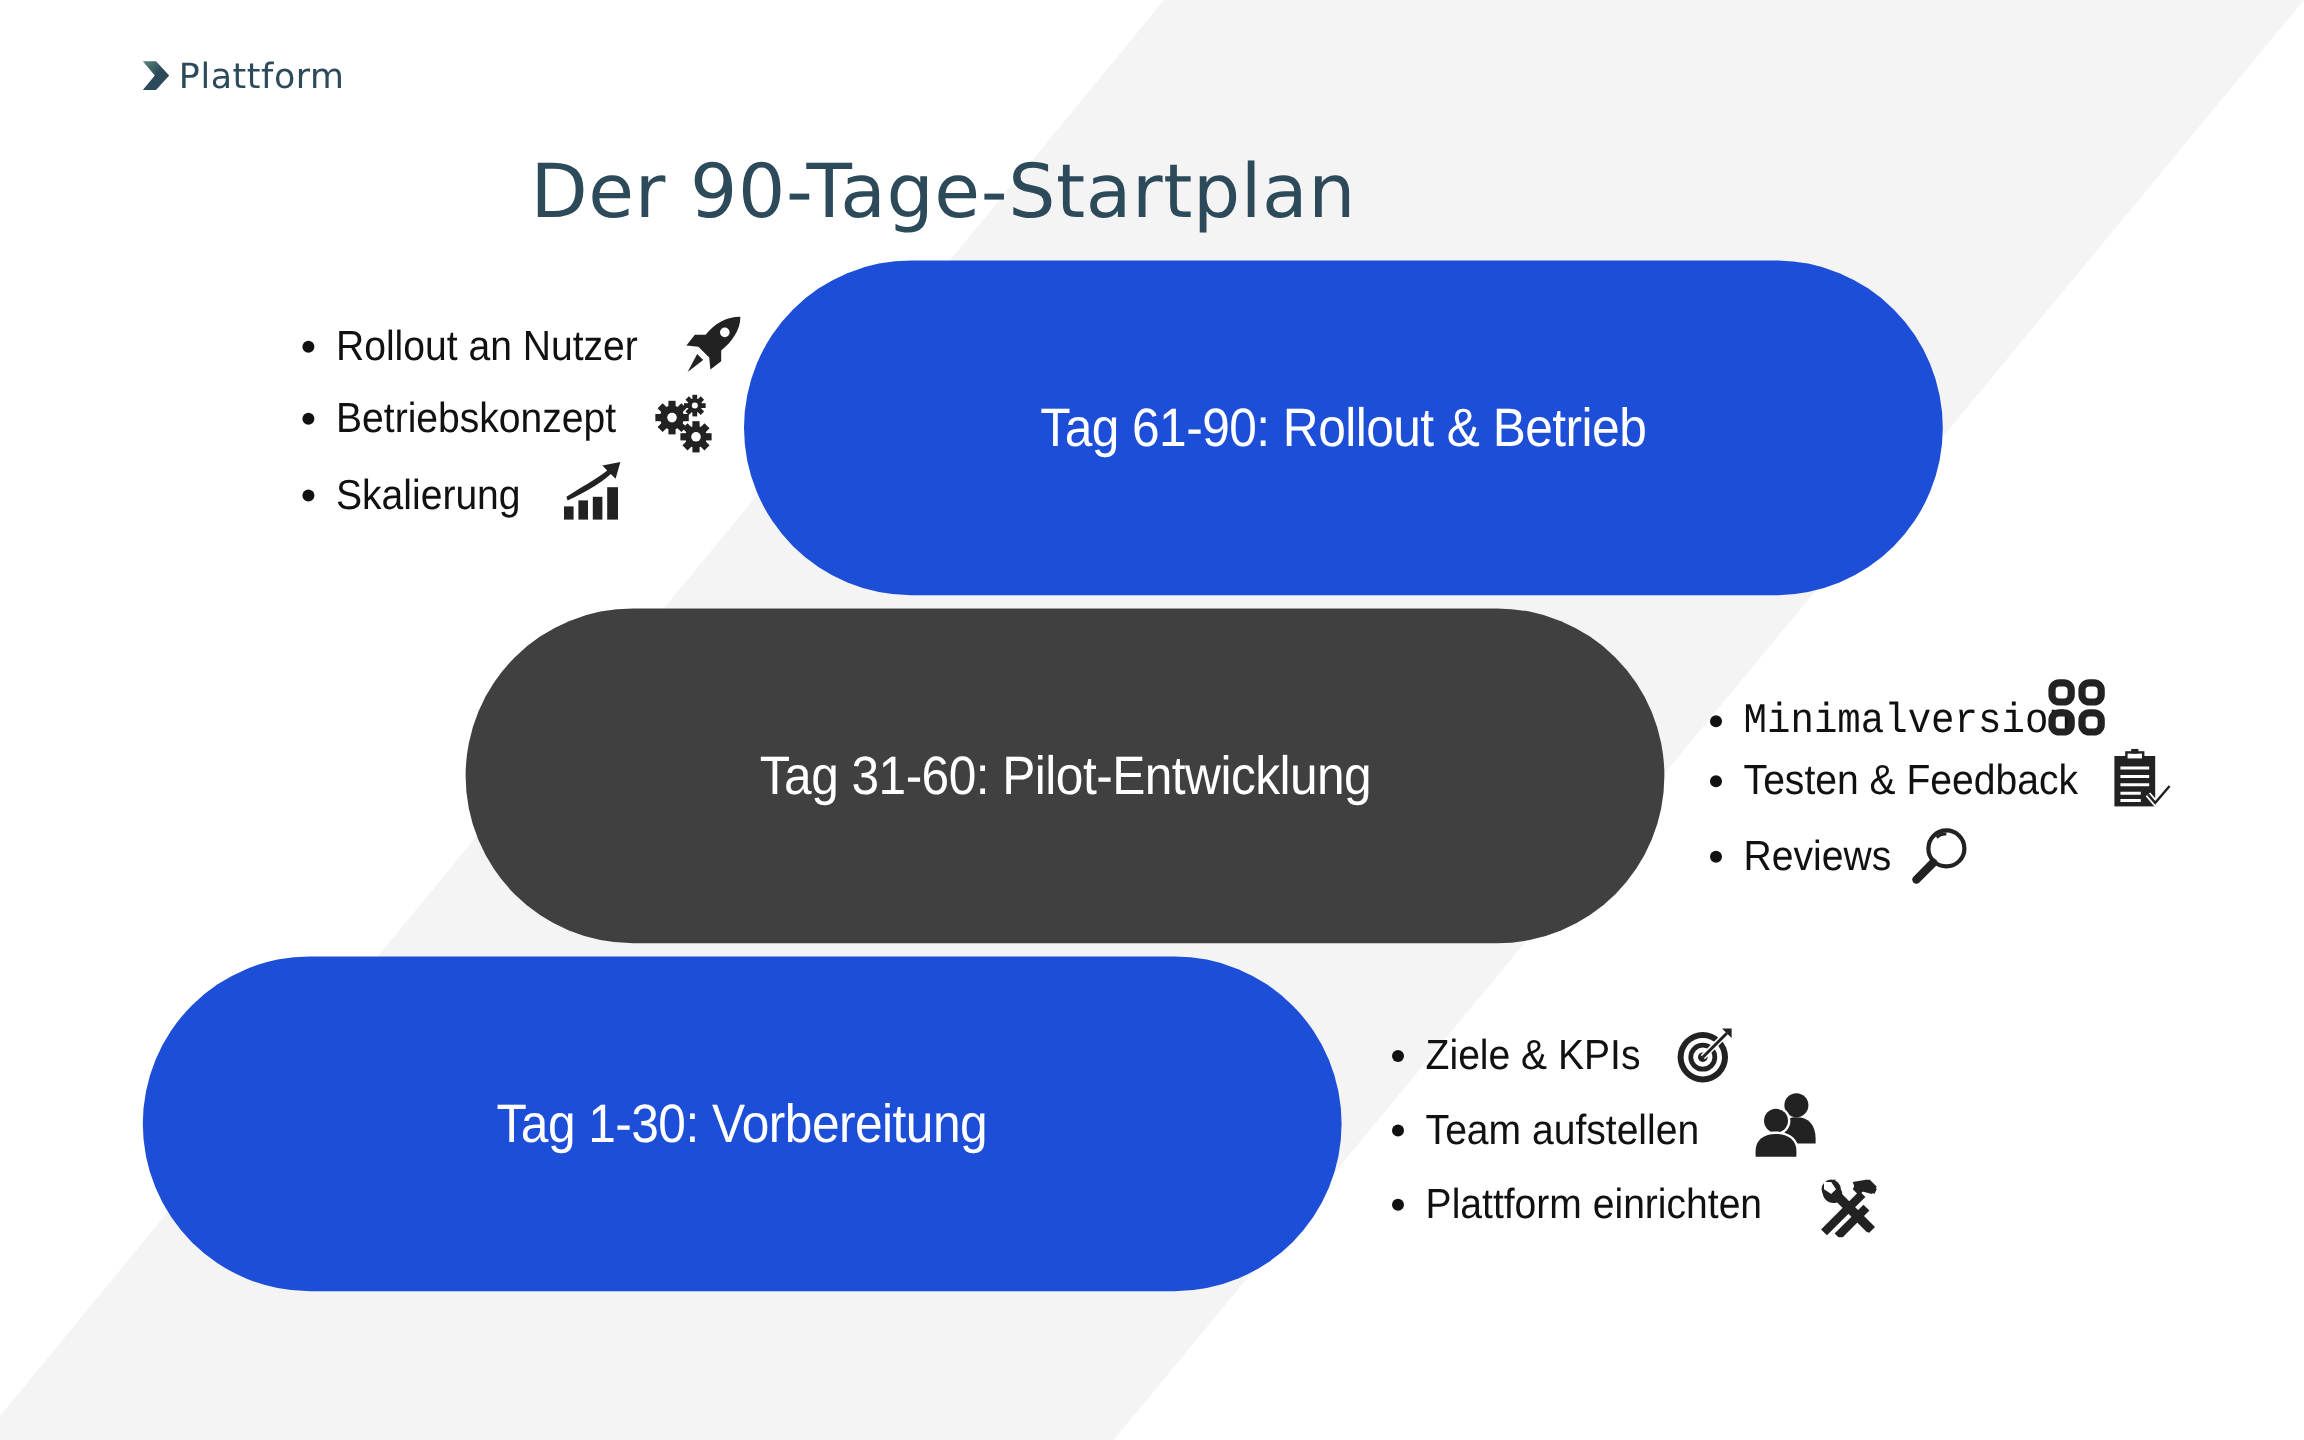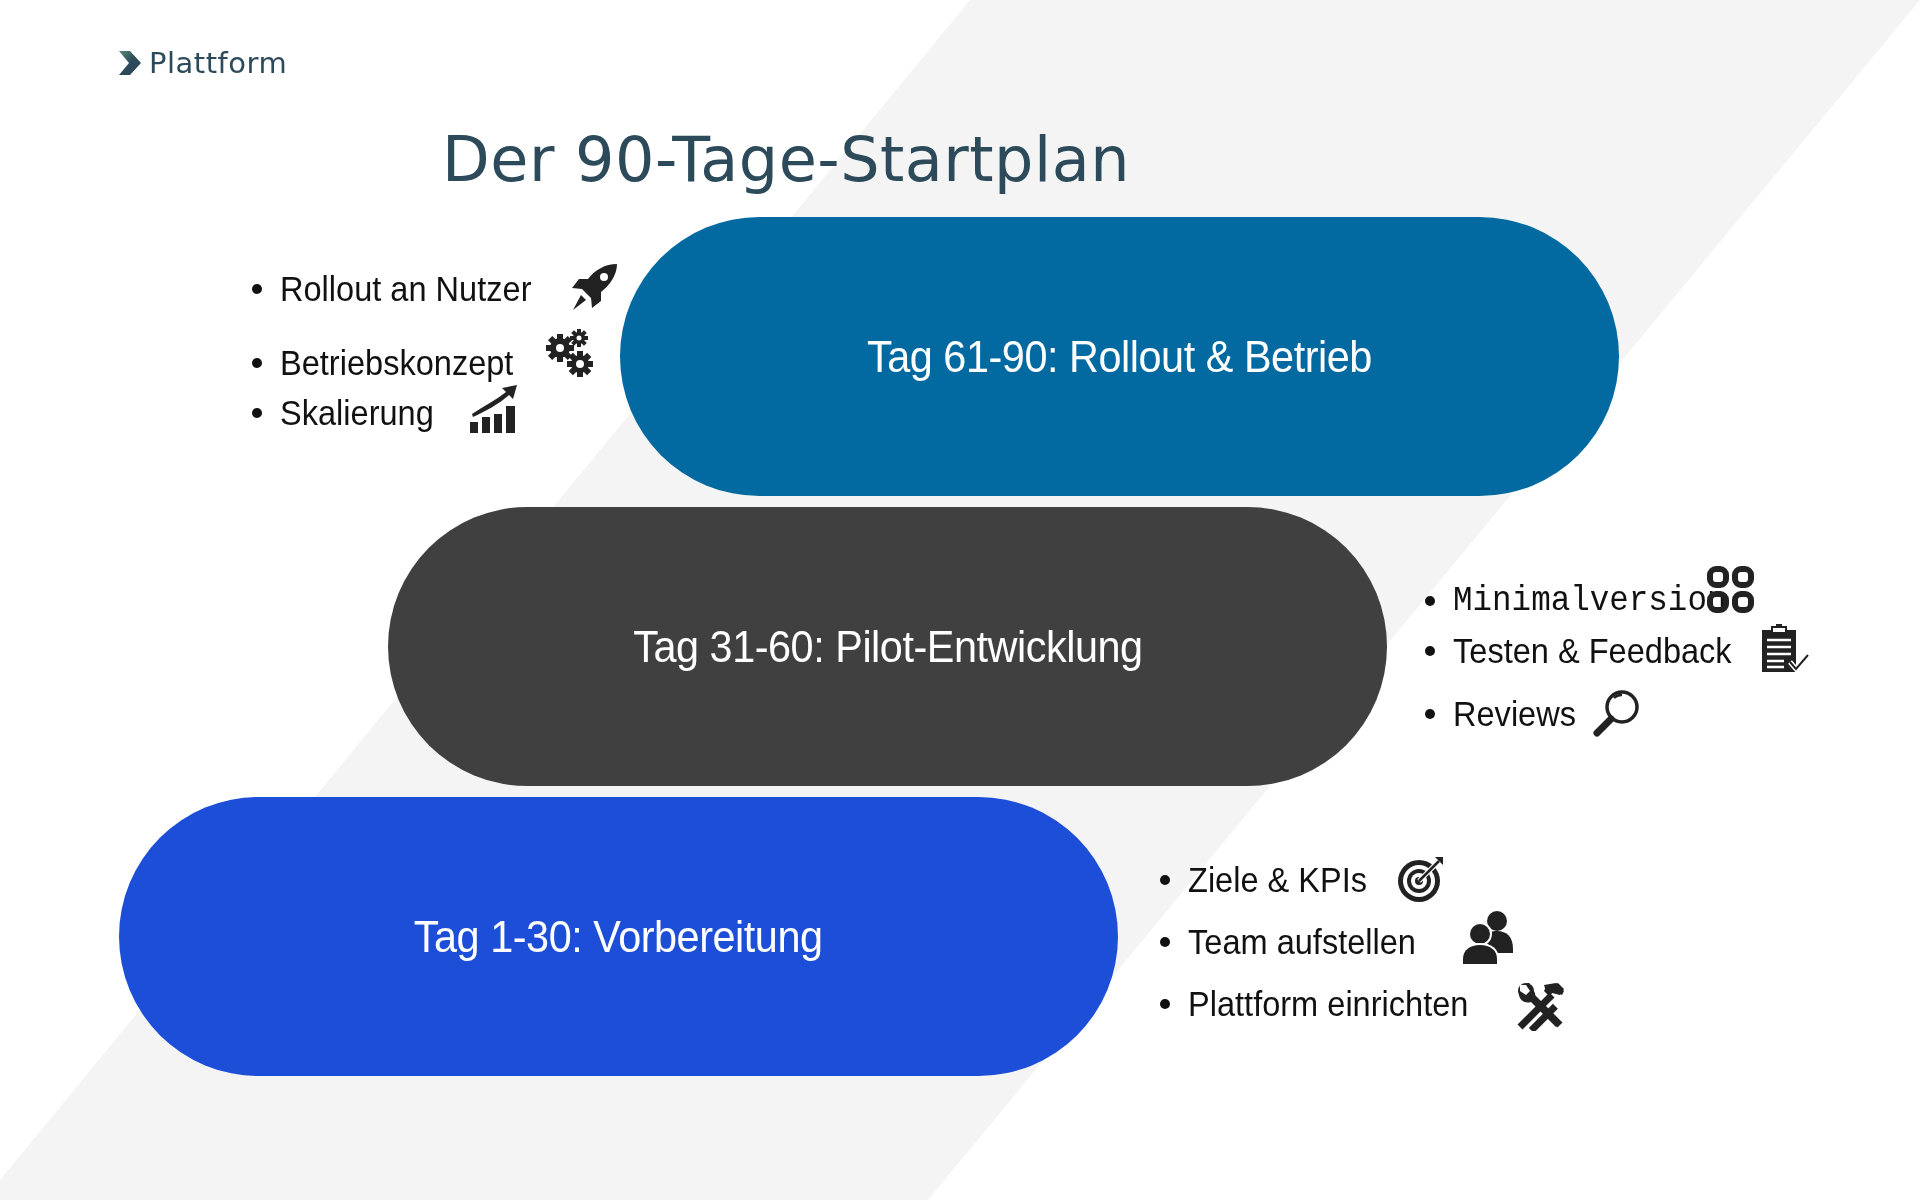--- a/index.html
+++ b/index.html
@@ -4,21 +4,21 @@
 <style>
   html, body { margin:0; padding:0; }
   body { width:1920px; height:1200px; position:relative; overflow:hidden; background:#ffffff; font-family:"Liberation Sans", sans-serif; }
   .band { position:absolute; left:0; top:0; width:1920px; height:1200px; }
   .logo { position:absolute; left:119px; top:46px; height:34px; display:flex; align-items:center; gap:6px; }
   .logo-mark { width:24px; height:26px; }
   .logo-text { font-family:"DejaVu Sans", sans-serif; font-size:29px; color:#2c4a5a; letter-spacing:0.5px; line-height:34px; }
   .title { position:absolute; left:0; width:1572px; top:120px; text-align:center; font-family:"DejaVu Sans", sans-serif; font-size:62px; font-weight:normal; color:#2c4a5a; line-height:80px; margin:0; letter-spacing:0.5px; }
   .pill { position:absolute; width:999px; height:279px; border-radius:140px; display:flex; align-items:center; justify-content:center; color:#ffffff; font-size:45px; letter-spacing:-0.5px; }
   .pill span { transform:scaleX(0.92); display:inline-block; white-space:nowrap; }
-  .pill-3 { left:620px; top:217px; background:#0369a1; }
+  .pill-3 { left:620px; top:217px; background:#1d4ed8; }
   .pill-2 { left:388px; top:507px; background:#404040; }
   .pill-1 { left:119px; top:797px; background:#1d4ed8; }
   .list { position:absolute; }
   .item { position:absolute; left:0; height:50px; display:flex; align-items:center; white-space:nowrap; }
   .bullet { width:10px; height:10px; border-radius:50%; background:#111111; margin-right:18px; }
   .item-label { font-size:35px; color:#111111; transform:scaleX(0.93); transform-origin:left center; display:inline-block; }
   .icon { position:absolute; width:50px; height:50px; }
   .icon svg { width:100%; height:100%; display:block; }
 </style>
 </head>
@@ -51,21 +51,21 @@
 </div>
 <div class="pill pill-1">
   <span>Tag 1-30: Vorbereitung</span>
 </div>
 
 <div class="list" style="left:252px; top:264px;">
   <div class="item" style="top:0;">
     <span class="bullet"></span>
     <span class="item-label">Rollout an Nutzer</span>
   </div>
-  <div class="item" style="top:74px;">
+  <div class="item" style="top:60px;">
     <span class="bullet"></span>
     <span class="item-label">Betriebskonzept</span>
   </div>
   <div class="item" style="top:124px;">
     <span class="bullet"></span>
     <span class="item-label">Skalierung</span>
   </div>
 </div>
 
 <div class="icon" style="left:569px; top:262px;">

